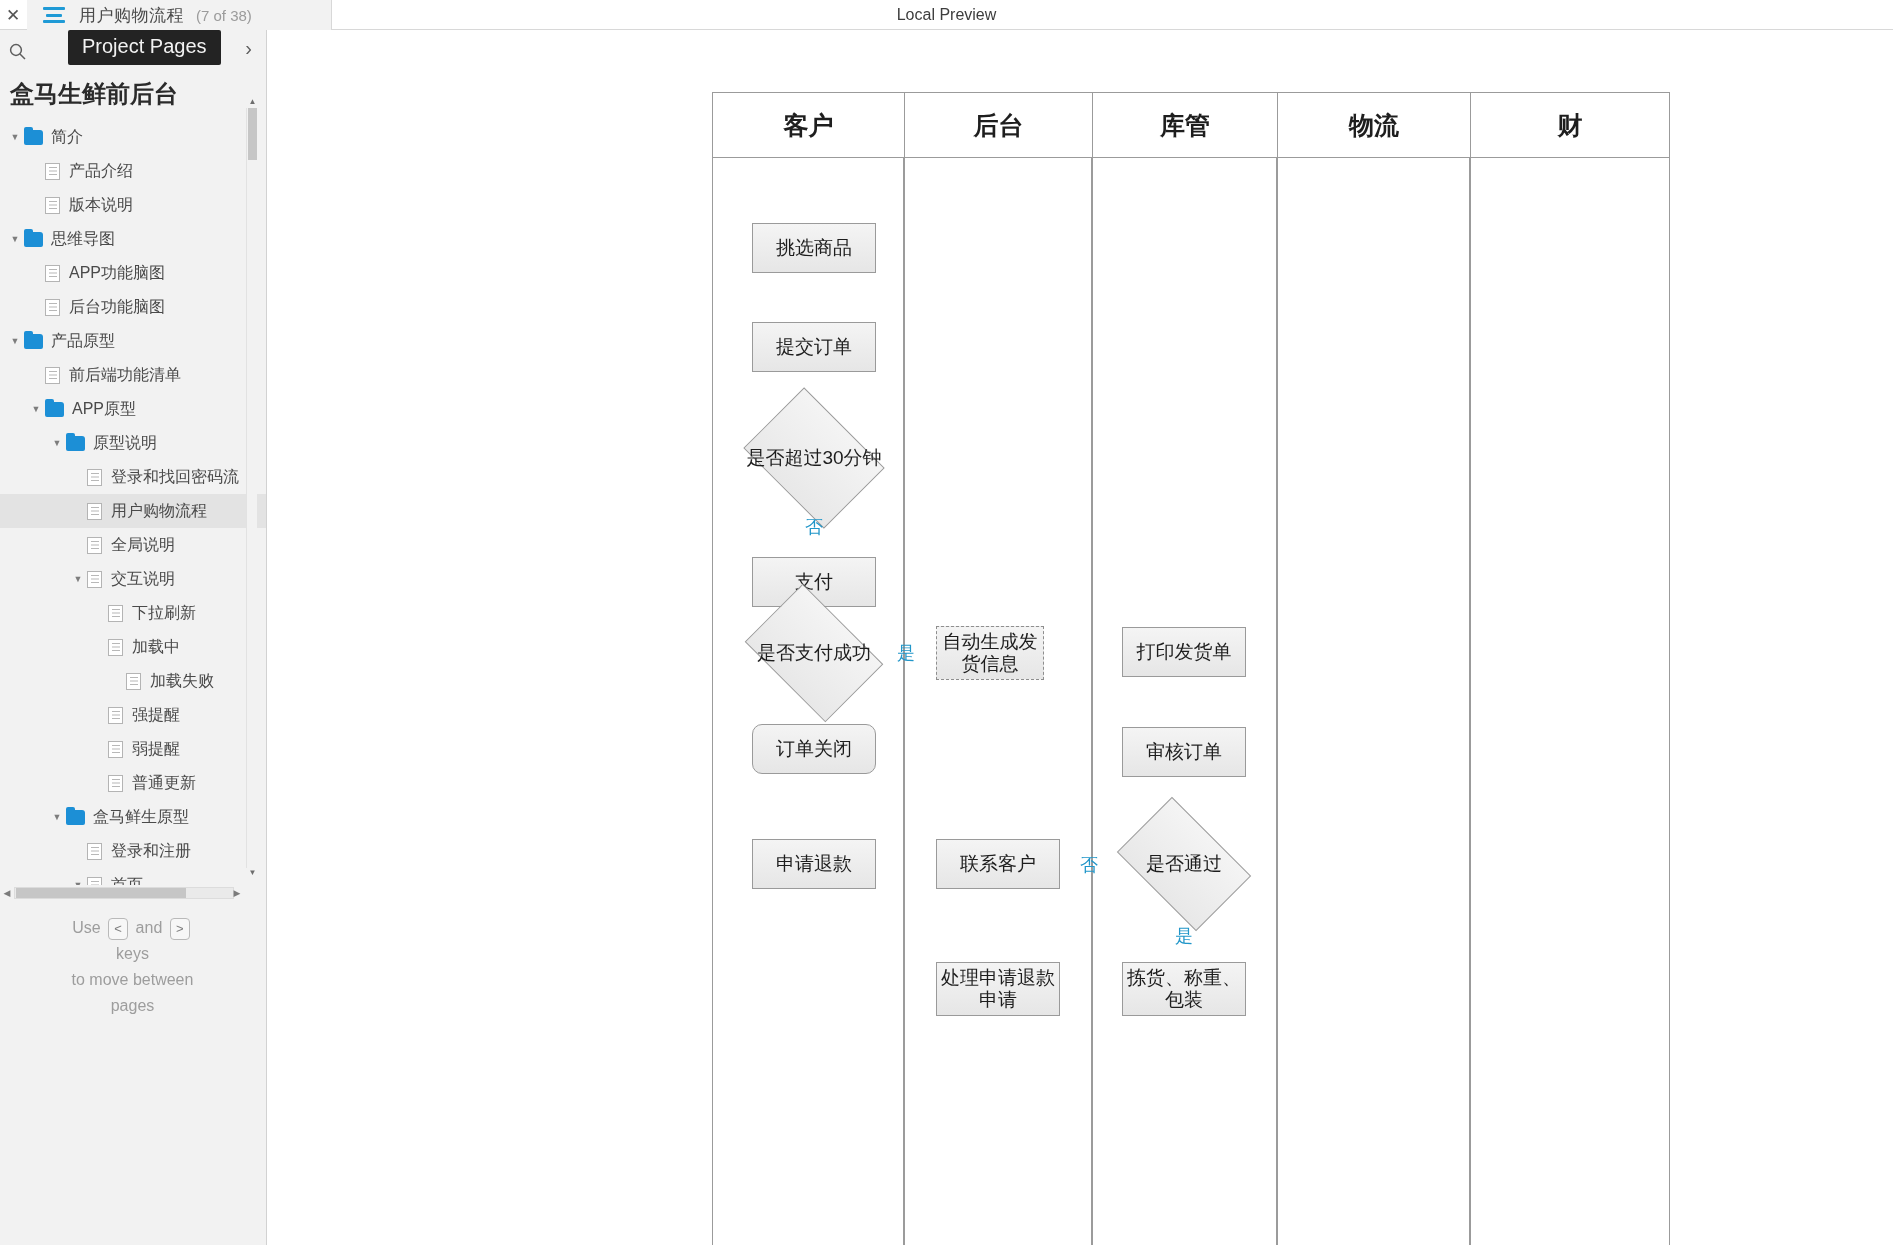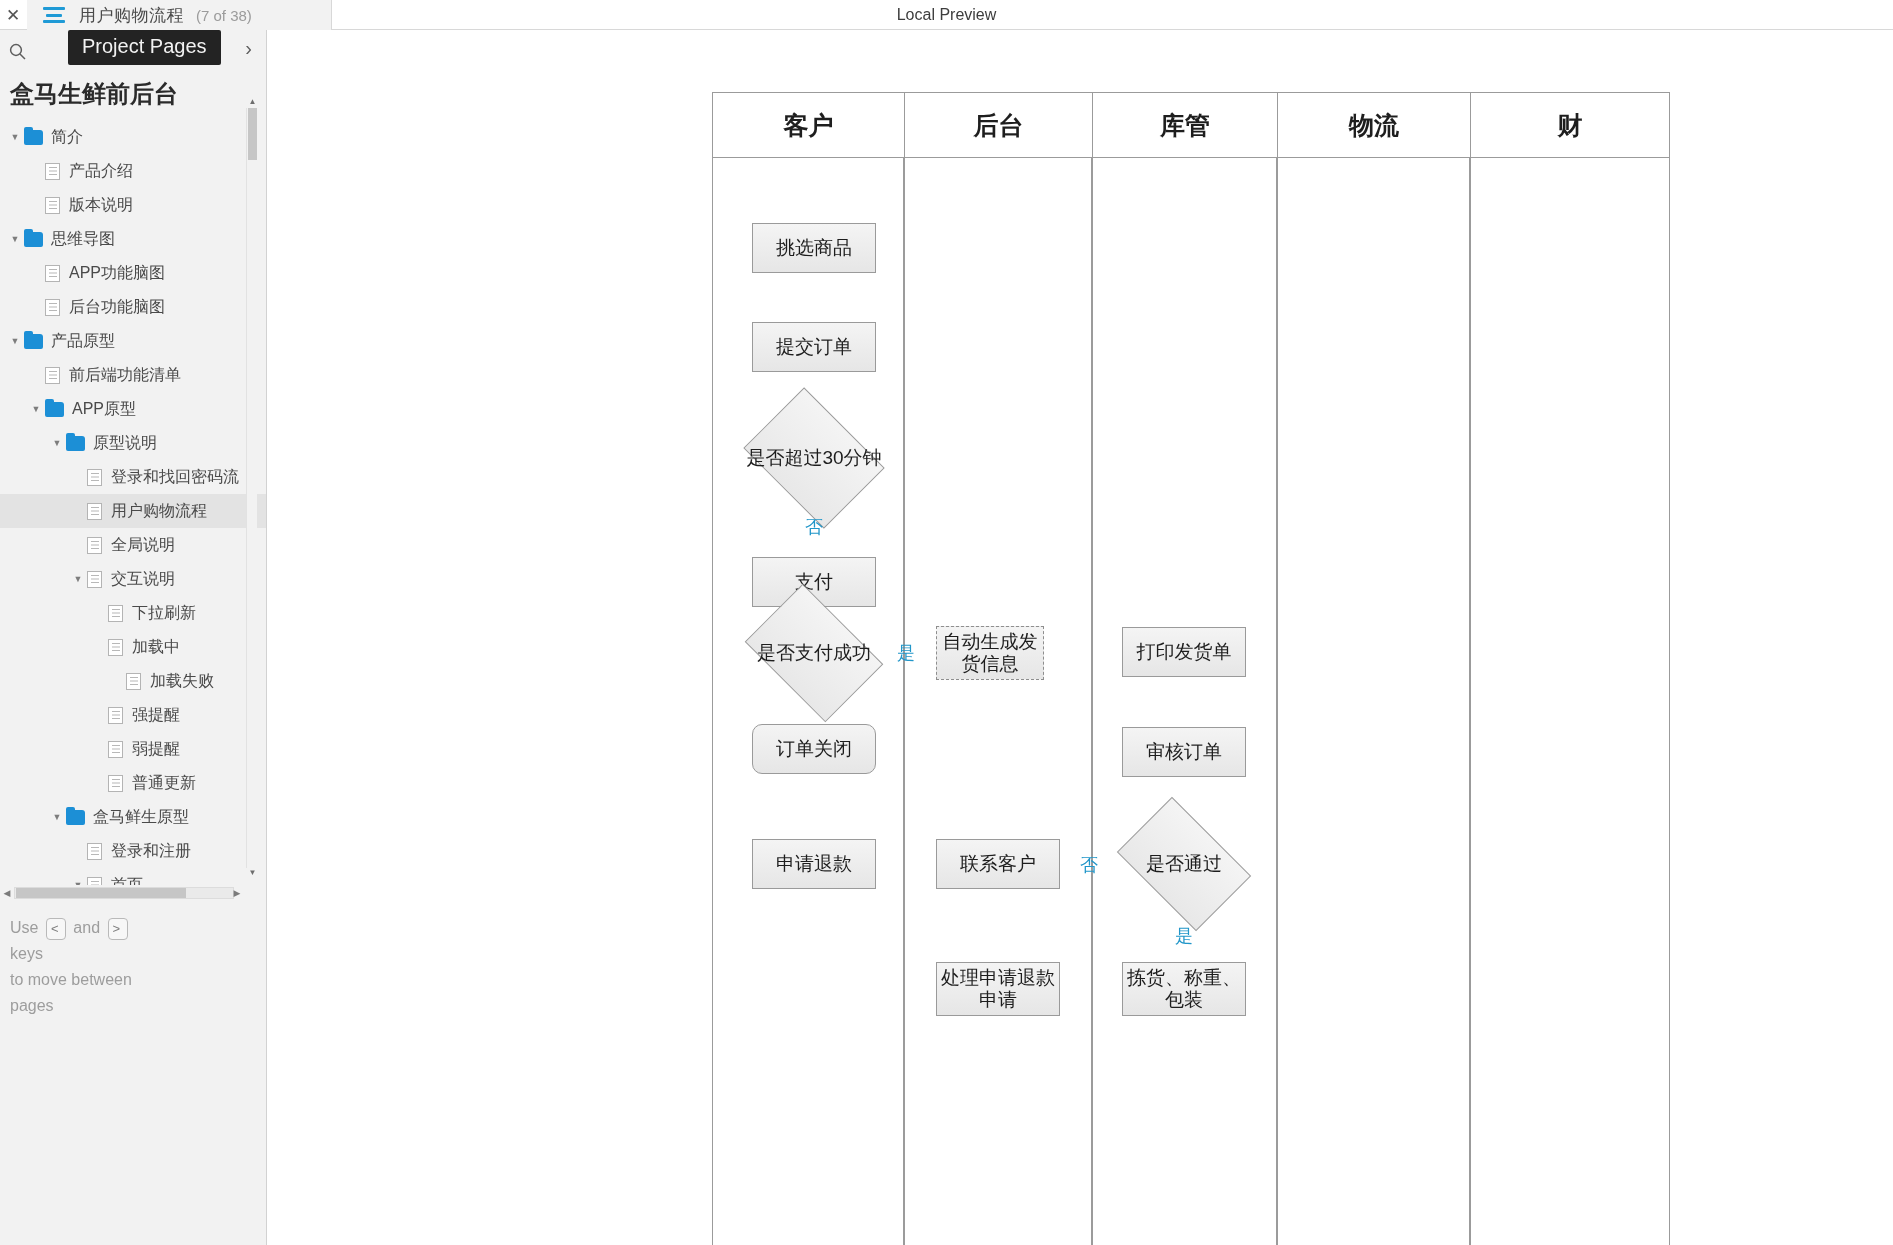--- a/index.html
+++ b/index.html
@@ -151,22 +151,22 @@
     background: #c6c6c6;
   }
   .tree-hscroll .arrow-l, .tree-hscroll .arrow-r {
     position: absolute; top: 1px; width: 14px; height: 14px;
     font-size: 9px; color: #7b7b7b; text-align: center; line-height: 14px;
   }
   .tree-hscroll .arrow-l { left: 0; }
   .tree-hscroll .arrow-r { left: 230px; }
 
   .sidebar-footer {
-    position: absolute; left: 10px; top: 885px; width: 265px;
-    text-align: left; color: #9d9d9d; font-size: 16px; line-height: 26px;
+    position: absolute; left: 0; top: 885px; width: 265px;
+    text-align: center; color: #9d9d9d; font-size: 16px; line-height: 26px;
   }
   .kbd {
     display: inline-block; min-width: 20px; padding: 0 4px;
     border: 1px solid #b9b9b9; border-radius: 4px;
     font-size: 13px; line-height: 20px; color: #7e7e7e;
     background: #f7f7f7; vertical-align: middle; margin: 0 3px;
   }
 
   
   .canvas {

